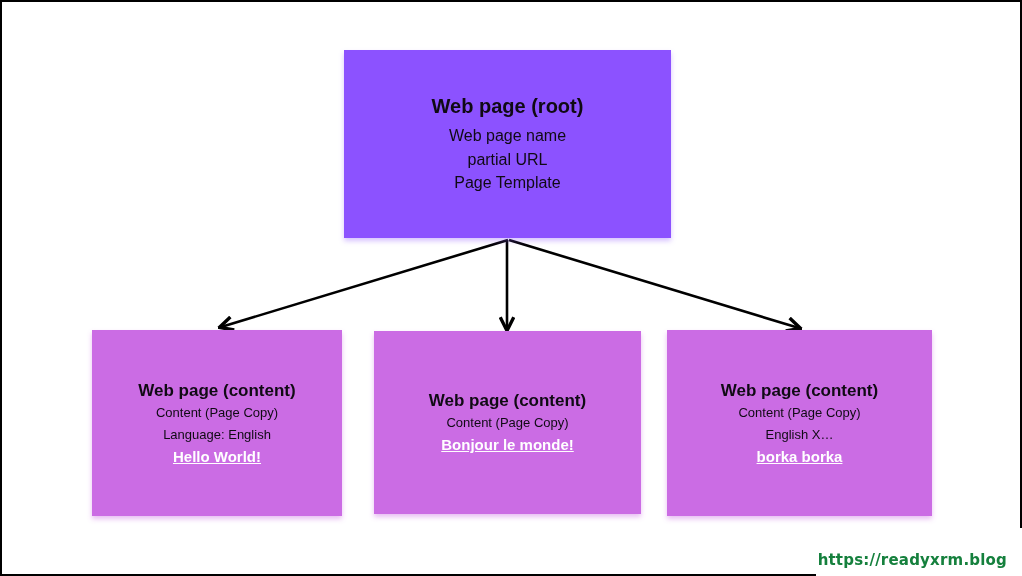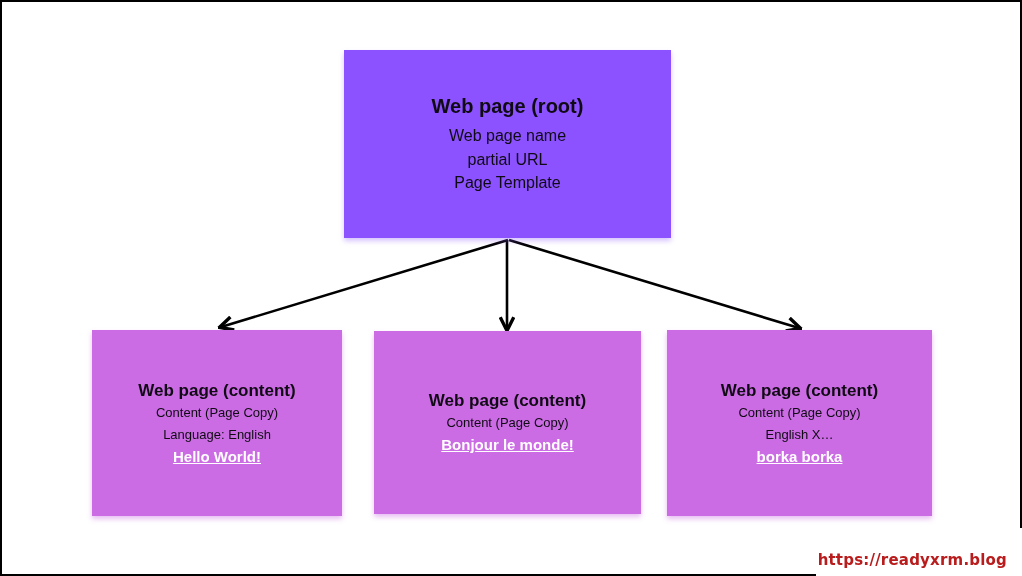--- a/index.html
+++ b/index.html
@@ -87,21 +87,21 @@
     background: #ffffff;
     z-index: 6;
   }
   .footer-url {
     position: absolute;
     right: 15px; bottom: 7px;
     font-family: "DejaVu Sans", sans-serif;
     font-weight: bold;
     font-size: 15px;
     letter-spacing: 0.2px;
-    color: #b91c1c;
+    color: #15803d;
     z-index: 7;
   }
 </style>
 </head>
 <body>
 
 <div class="canvas">
 
   <div class="frame"></div>
 

